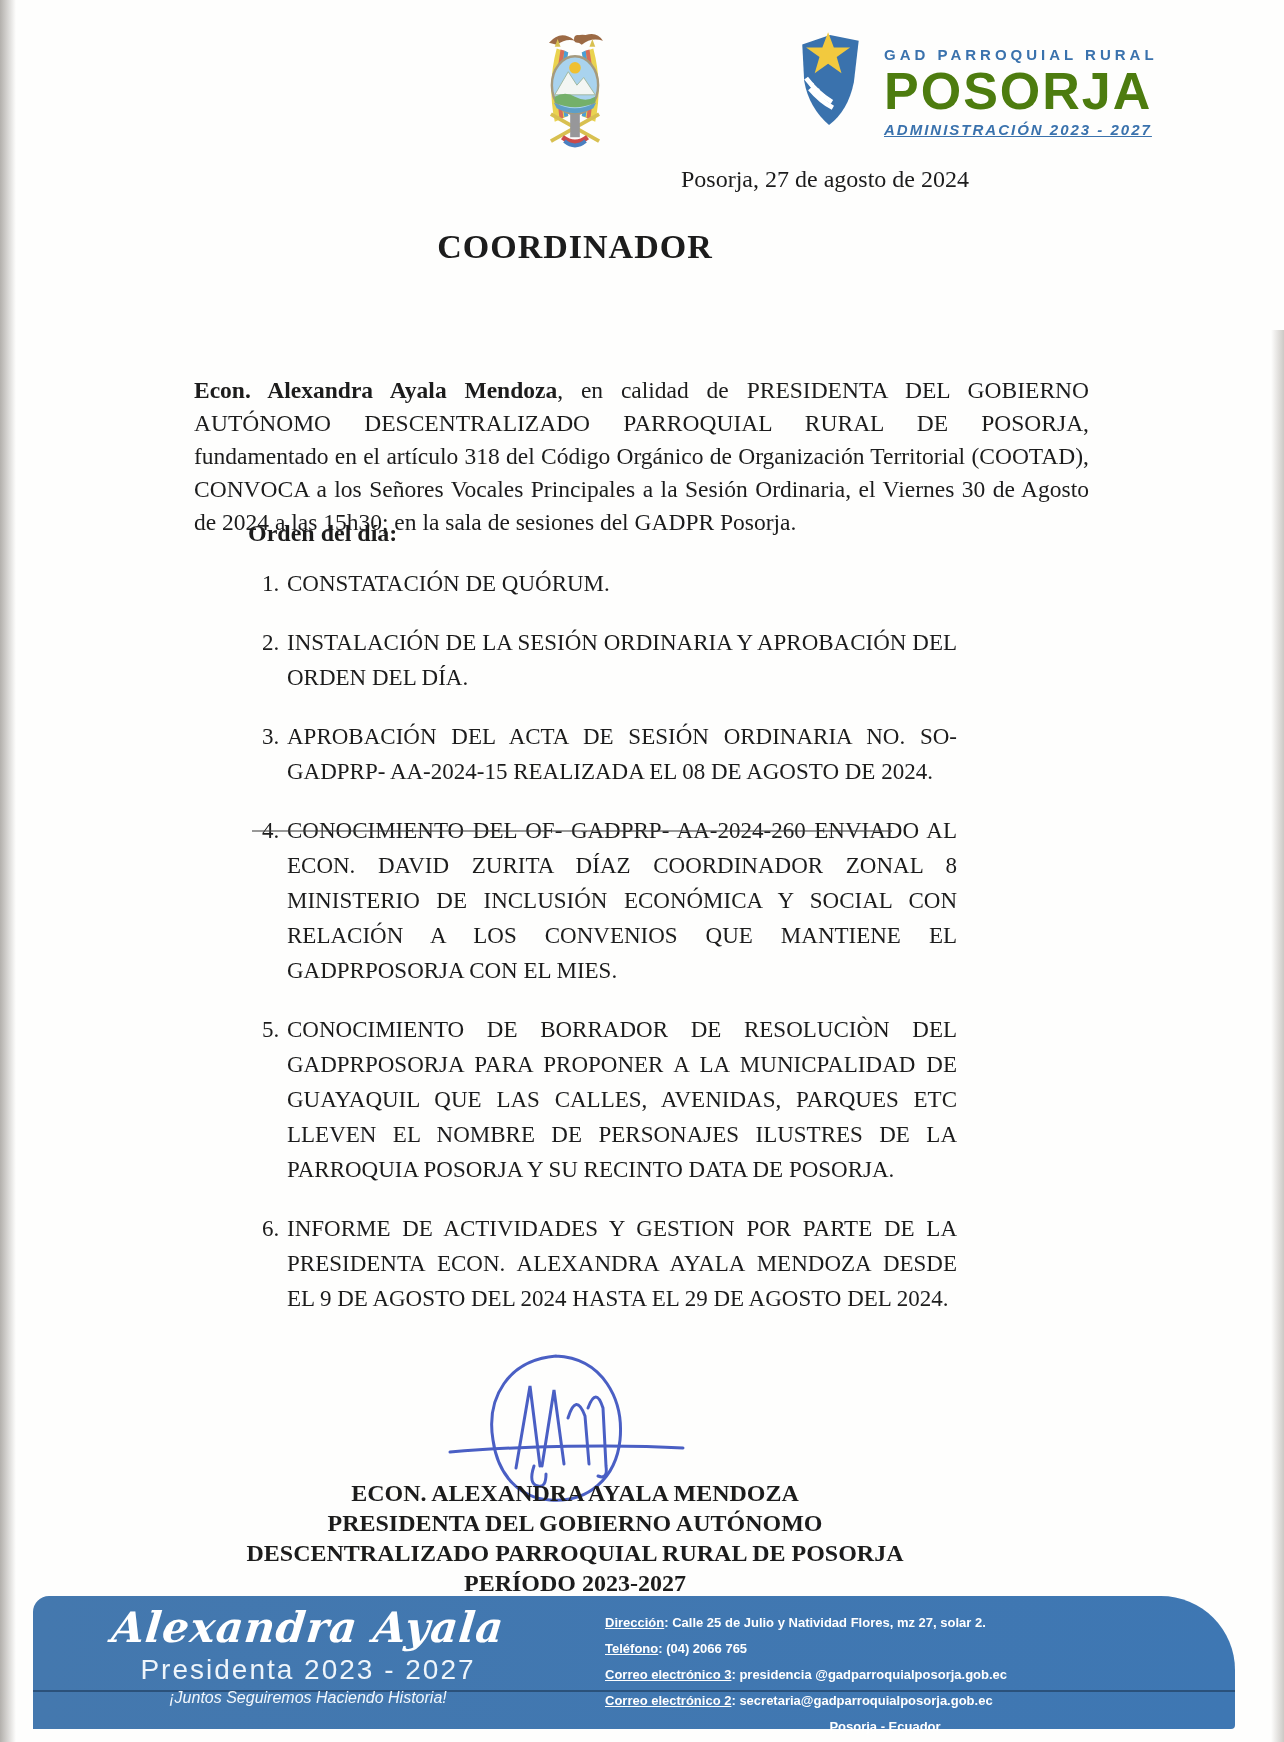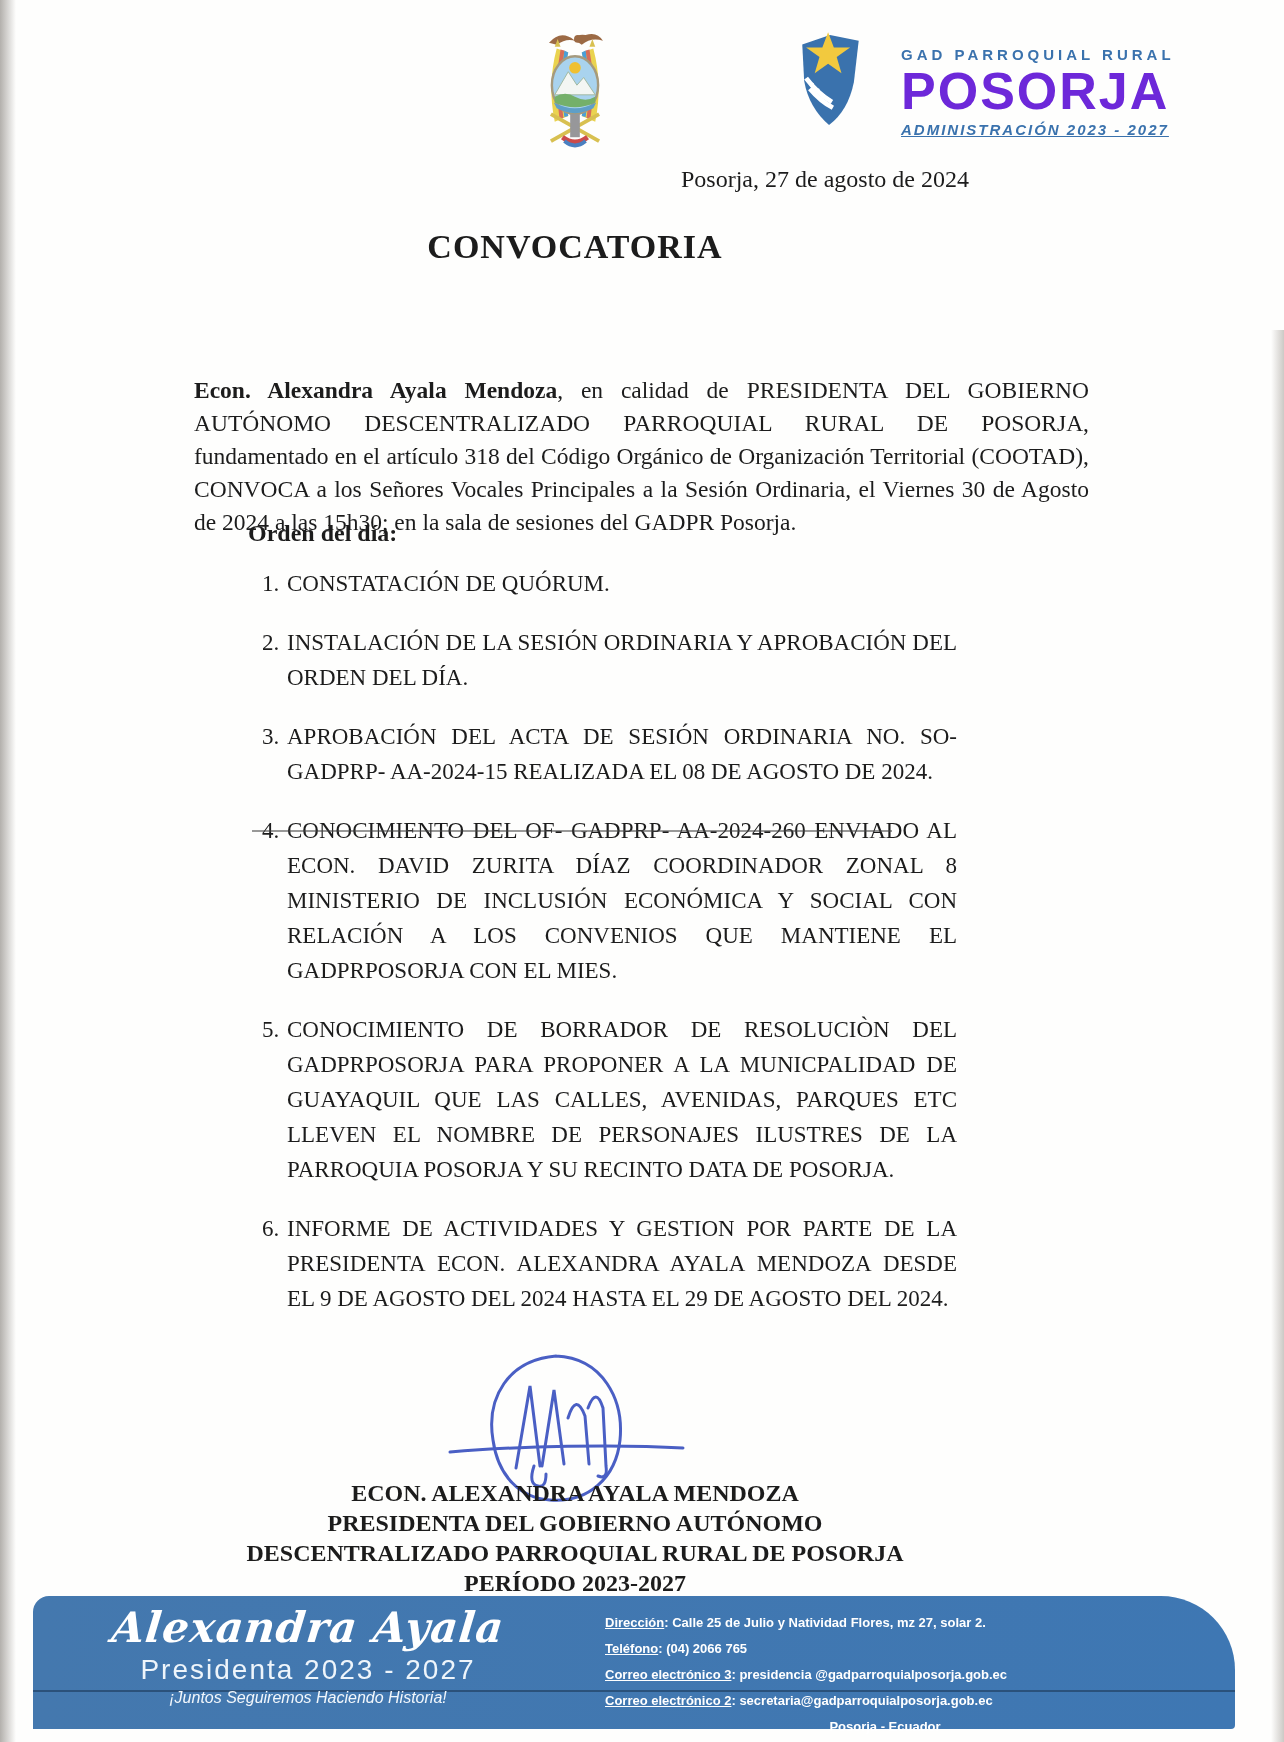--- a/index.html
+++ b/index.html
@@ -11,26 +11,26 @@
     font-family:"Liberation Serif", serif;
     color:#1c1c1c;
   }
   
   .edge-left{position:absolute;left:0;top:0;width:16px;height:1742px;
     background:linear-gradient(to right,#b3b0ac,rgba(255,255,255,0));}
   .edge-right{position:absolute;right:0;top:330px;width:13px;height:1412px;
     background:linear-gradient(to left,#ccc9c5,rgba(255,255,255,0));}
   
   .coa{position:absolute;left:522px;top:26px;width:106px;height:128px;}
-  .logo{position:absolute;left:786px;top:28px;display:flex;align-items:flex-start;gap:27px;
+  .logo{position:absolute;left:786px;top:28px;display:flex;align-items:flex-start;gap:10px;
     font-family:"Liberation Sans", sans-serif;}
   .logo-shield{width:88px;height:104px;flex:0 0 auto;}
   .logo-text{display:flex;flex-direction:column;padding-top:18px;}
   .logo-top{color:#3a72ad;font-weight:bold;font-size:15px;letter-spacing:4px;white-space:nowrap;}
-  .logo-name{color:#6d28d9;font-weight:bold;font-size:52px;line-height:52px;letter-spacing:2px;margin-top:2px;}
+  .logo-name{color:#4d7c0f;font-weight:bold;font-size:52px;line-height:52px;letter-spacing:2px;margin-top:2px;}
   .logo-bottom{color:#3a72ad;font-weight:bold;font-style:italic;font-size:15px;letter-spacing:2px;margin-top:4px;white-space:nowrap;text-decoration:underline;}
   .date-line{position:absolute;left:660px;top:166px;width:330px;text-align:center;
     font-size:24px;}
   
   .title-block{position:absolute;left:175px;top:228px;width:800px;text-align:center;}
   .title-1{font-size:34px;font-weight:bold;letter-spacing:1px;line-height:38px;}
   .title-2{font-size:27px;font-weight:bold;letter-spacing:.5px;line-height:32px;margin-top:8px;}
   
   .intro{position:absolute;left:194px;top:350px;width:895px;
     font-size:23.5px;line-height:33px;text-align:justify;}
@@ -117,21 +117,21 @@
     <div class="logo-text">
       <span class="logo-top">GAD PARROQUIAL RURAL</span>
       <span class="logo-name">POSORJA</span>
       <span class="logo-bottom">ADMINISTRACIÓN 2023 - 2027</span>
     </div>
   </div>
 
   <div class="date-line">Posorja, 27 de agosto de 2024</div>
 
   <div class="title-block">
-    <div class="title-1">CONVOCATORIA</div>
+    <div class="title-1">COORDINADOR</div>
   </div>
 
   <p class="intro"><b>Econ. Alexandra Ayala Mendoza</b><span>, en calidad de PRESIDENTA DEL GOBIERNO AUTÓNOMO DESCENTRALIZADO PARROQUIAL RURAL DE POSORJA, fundamentado en el artículo 318 del Código Orgánico de Organización Territorial (COOTAD), CONVOCA a los Señores Vocales Principales a la Sesión Ordinaria, el Viernes 30 de Agosto de 2024 a las 15h30; en la sala de sesiones del GADPR Posorja.</span></p>
 
   <div class="agenda-heading">Orden del día:</div>
   <ol class="agenda">
     <li>CONSTATACIÓN DE QUÓRUM.</li>
     <li>INSTALACIÓN DE LA SESIÓN ORDINARIA Y APROBACIÓN DEL ORDEN DEL DÍA.</li>
     <li>APROBACIÓN DEL ACTA DE SESIÓN ORDINARIA NO. SO-GADPRP- AA-2024-15 REALIZADA EL 08 DE AGOSTO DE 2024.</li>
     <li>CONOCIMIENTO DEL OF- GADPRP- AA-2024-260 ENVIADO AL ECON. DAVID ZURITA DÍAZ COORDINADOR ZONAL 8 MINISTERIO DE INCLUSIÓN ECONÓMICA Y SOCIAL CON RELACIÓN A LOS CONVENIOS QUE MANTIENE EL GADPRPOSORJA CON EL MIES.</li>

